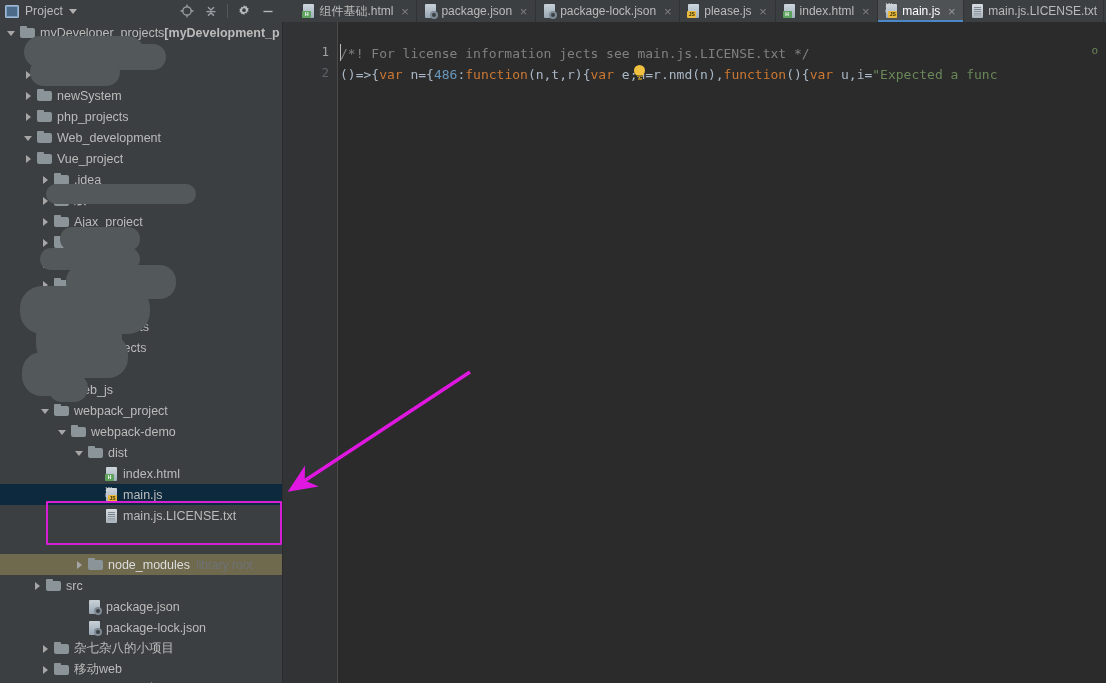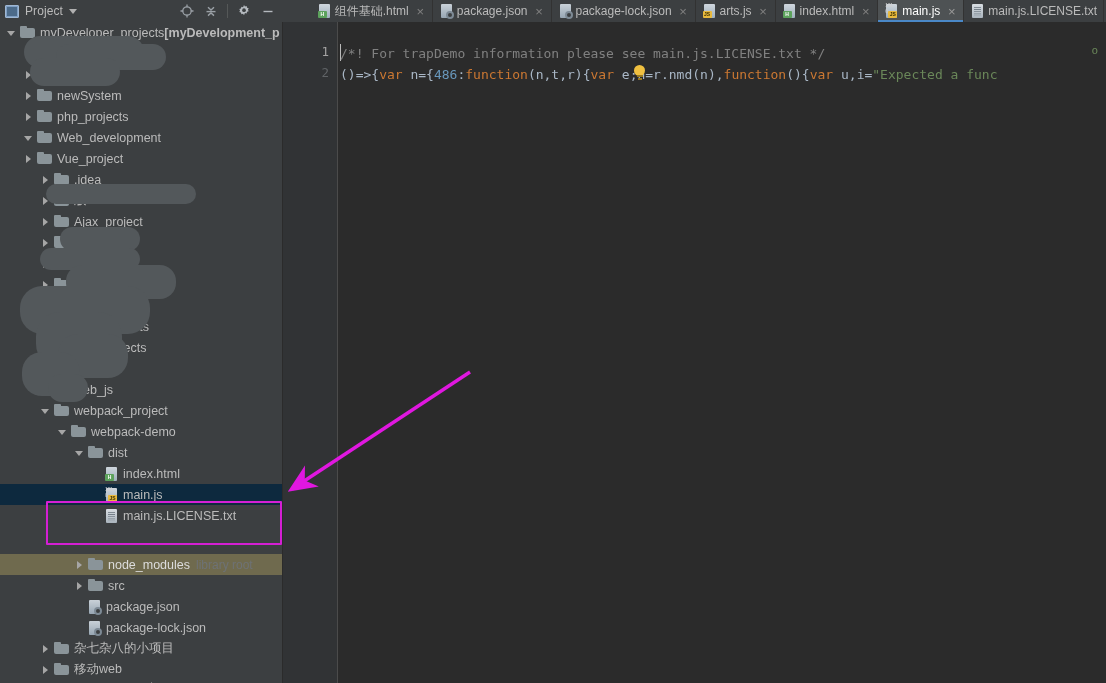--- a/index.html
+++ b/index.html
@@ -281,21 +281,21 @@
             <span class="gear"></span>
           </span>
           <span class="tab-label">package-lock.json</span>
           <span class="tab-close">×</span>
         </div>
         <div class="tab">
           <span class="ficon js">
             <span class="page"></span>
             <span class="badge">JS</span>
           </span>
-          <span class="tab-label">arts.js</span>
+          <span class="tab-label">please.js</span>
           <span class="tab-close">×</span>
         </div>
         <div class="tab">
           <span class="ficon html">
             <span class="page"></span>
             <span class="badge">H</span>
           </span>
           <span class="tab-label">index.html</span>
           <span class="tab-close">×</span>
         </div>
@@ -452,21 +452,21 @@
             <span class="lines"></span>
           </span>
           <span class="rowlabel">main.js.LICENSE.txt</span>
         </div>
         <div class="row hovered" style="padding-left: 74px; margin-top: 28px;">
           <span class="twisty closed"></span>
           <span class="folder"></span>
           <span class="rowlabel">node_modules</span>
           <span class="hint">library root</span>
         </div>
-        <div class="row" style="padding-left: 74px;">
+        <div class="row" style="padding-left: 32px;">
           <span class="twisty closed"></span>
           <span class="folder"></span>
           <span class="rowlabel">src</span>
         </div>
         <div class="row" style="padding-left: 74px;">
           <span class="twisty"></span>
           <span class="ficon json">
             <span class="page"></span>
             <span class="gear"></span>
           </span>
@@ -515,21 +515,21 @@
 
   <div class="editor">
     <div class="gutter">
       <span class="lineno cur" style="top:22px;">1</span>
       <span class="lineno" style="top:43px;">2</span>
     </div>
 
     <div class="caret"></div>
 
     <div class="code">
-      <div class="cl1">/*! For trapDemo information please see main.js.LICENSE.txt */</div>
+      <div class="cl1">/*! For license information jects see main.js.LICENSE.txt */</div>
       <div class="cl2" id="code-line-2"><span class="k-pln">(</span><span class="k-pln">)=&gt;{</span><span class="k-def">var</span><span class="k-pln"> n={</span><span class="k-num">486</span><span class="k-pln">:</span><span class="k-def">function</span><span class="k-pln">(n,t,r){</span><span class="k-def">var</span><span class="k-pln"> e;n=r.nmd(n),</span><span class="k-def">function</span><span class="k-pln">(){</span><span class="k-def">var</span><span class="k-pln"> u,i=</span><span class="k-str">"Expected a func</span></div>
     </div>
 
     <div class="bulb">
       <span class="glass"></span>
         <span class="base"></span>
         <span class="base2"></span>
     </div>
 
     <span class="fold-marker">o</span>

